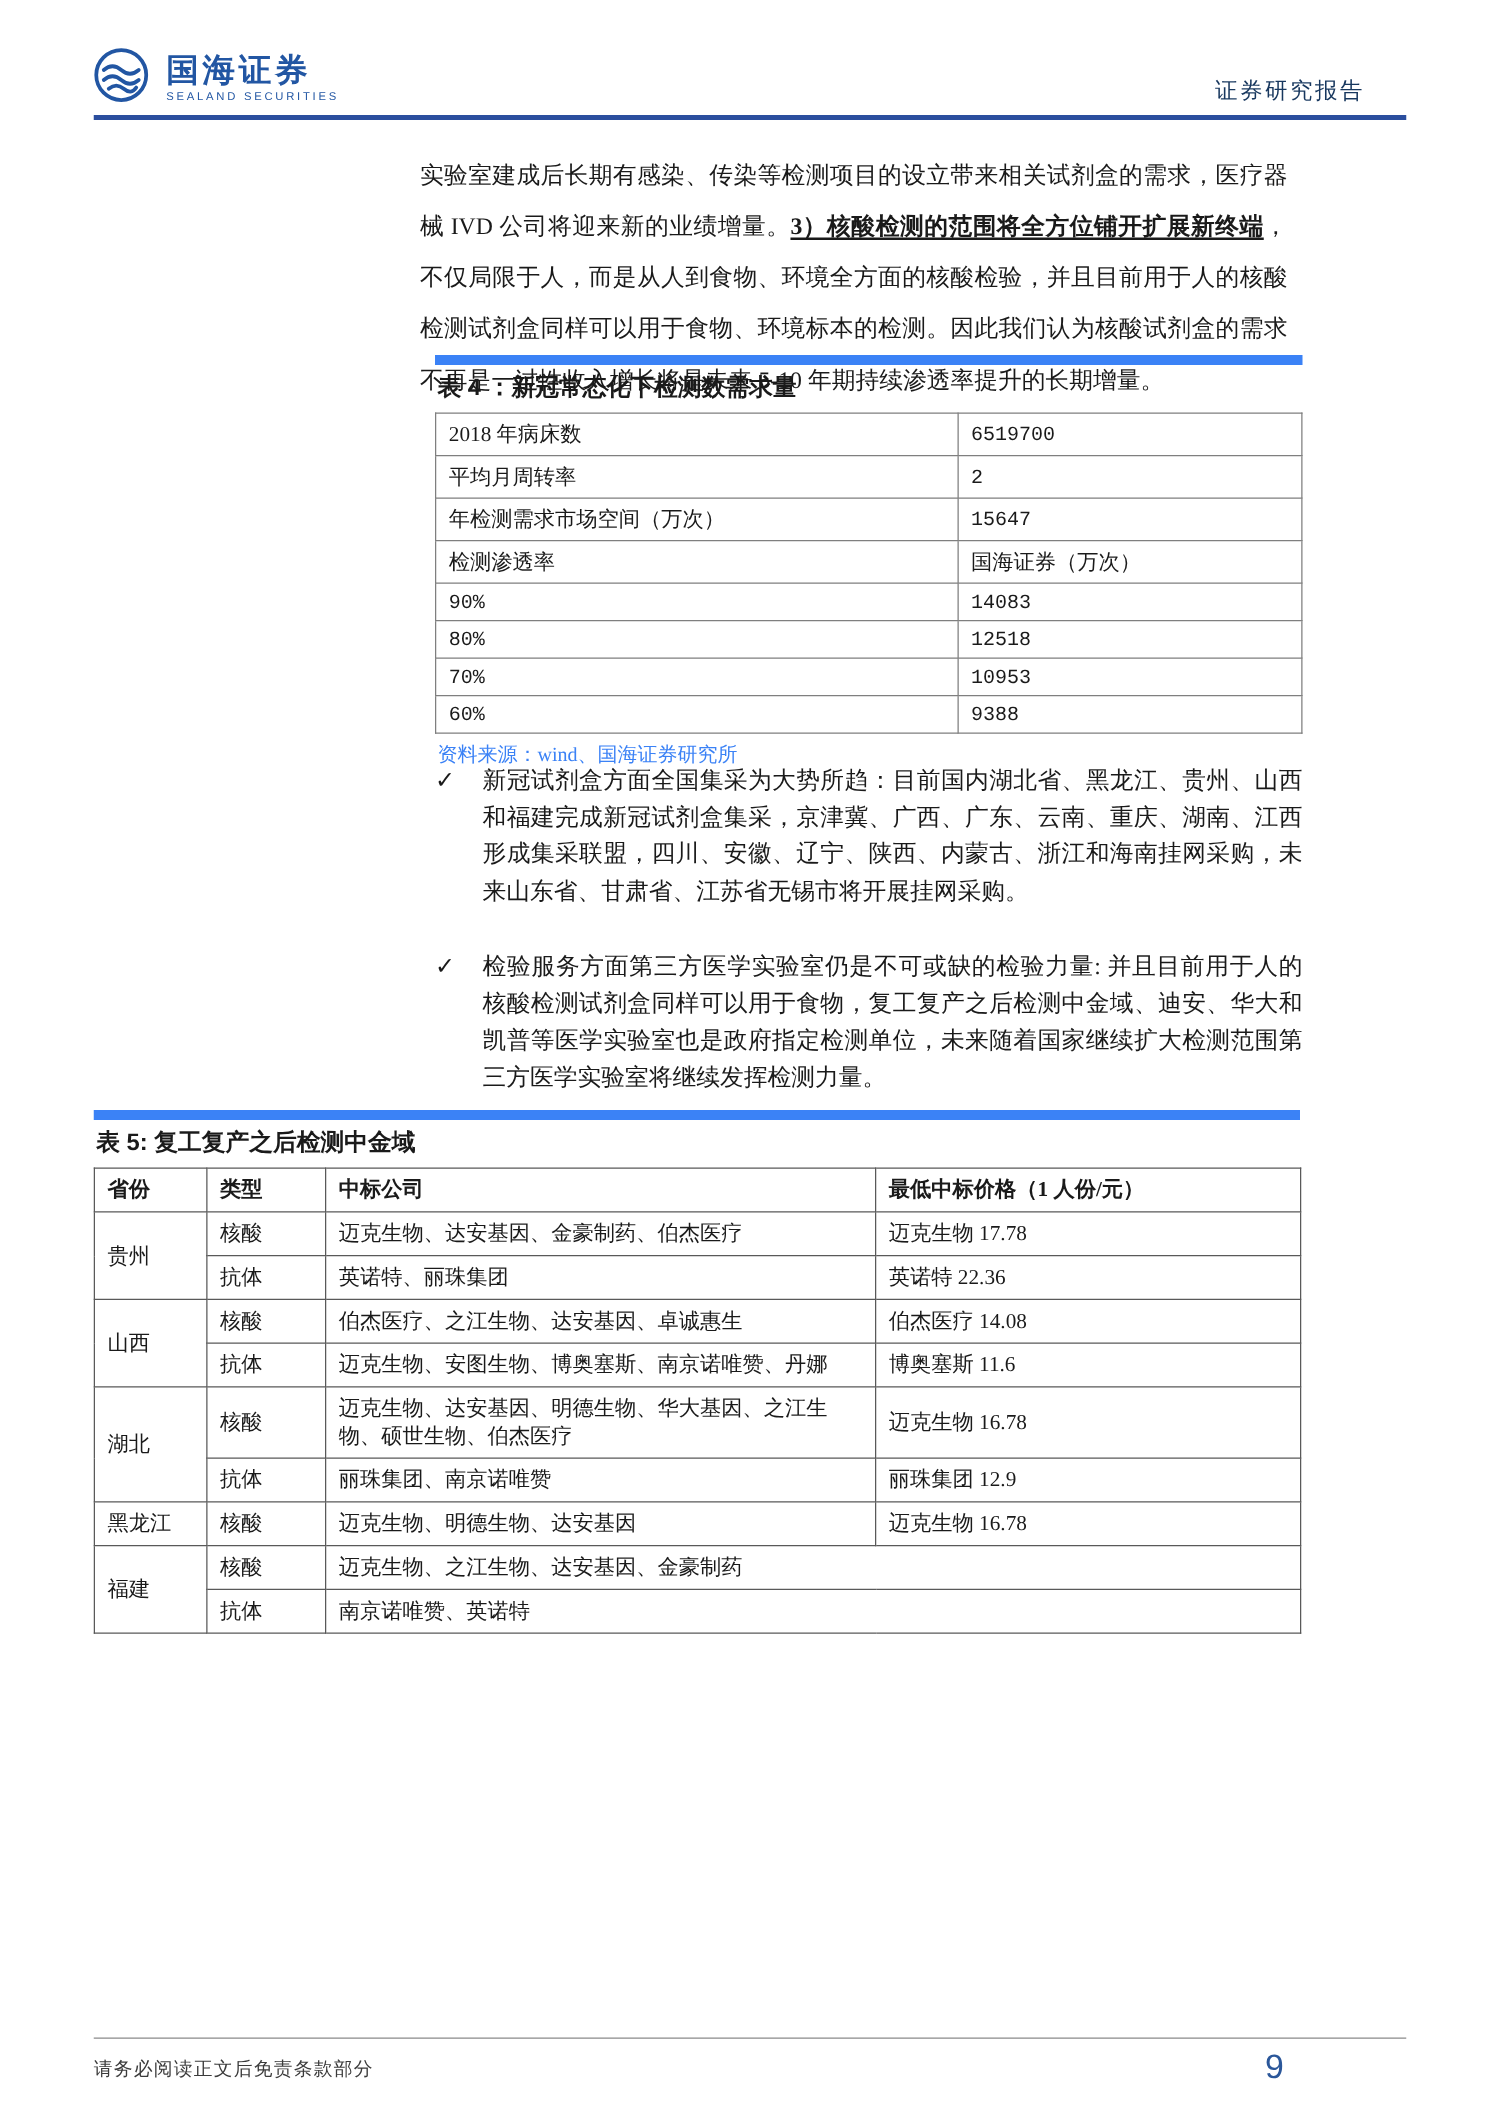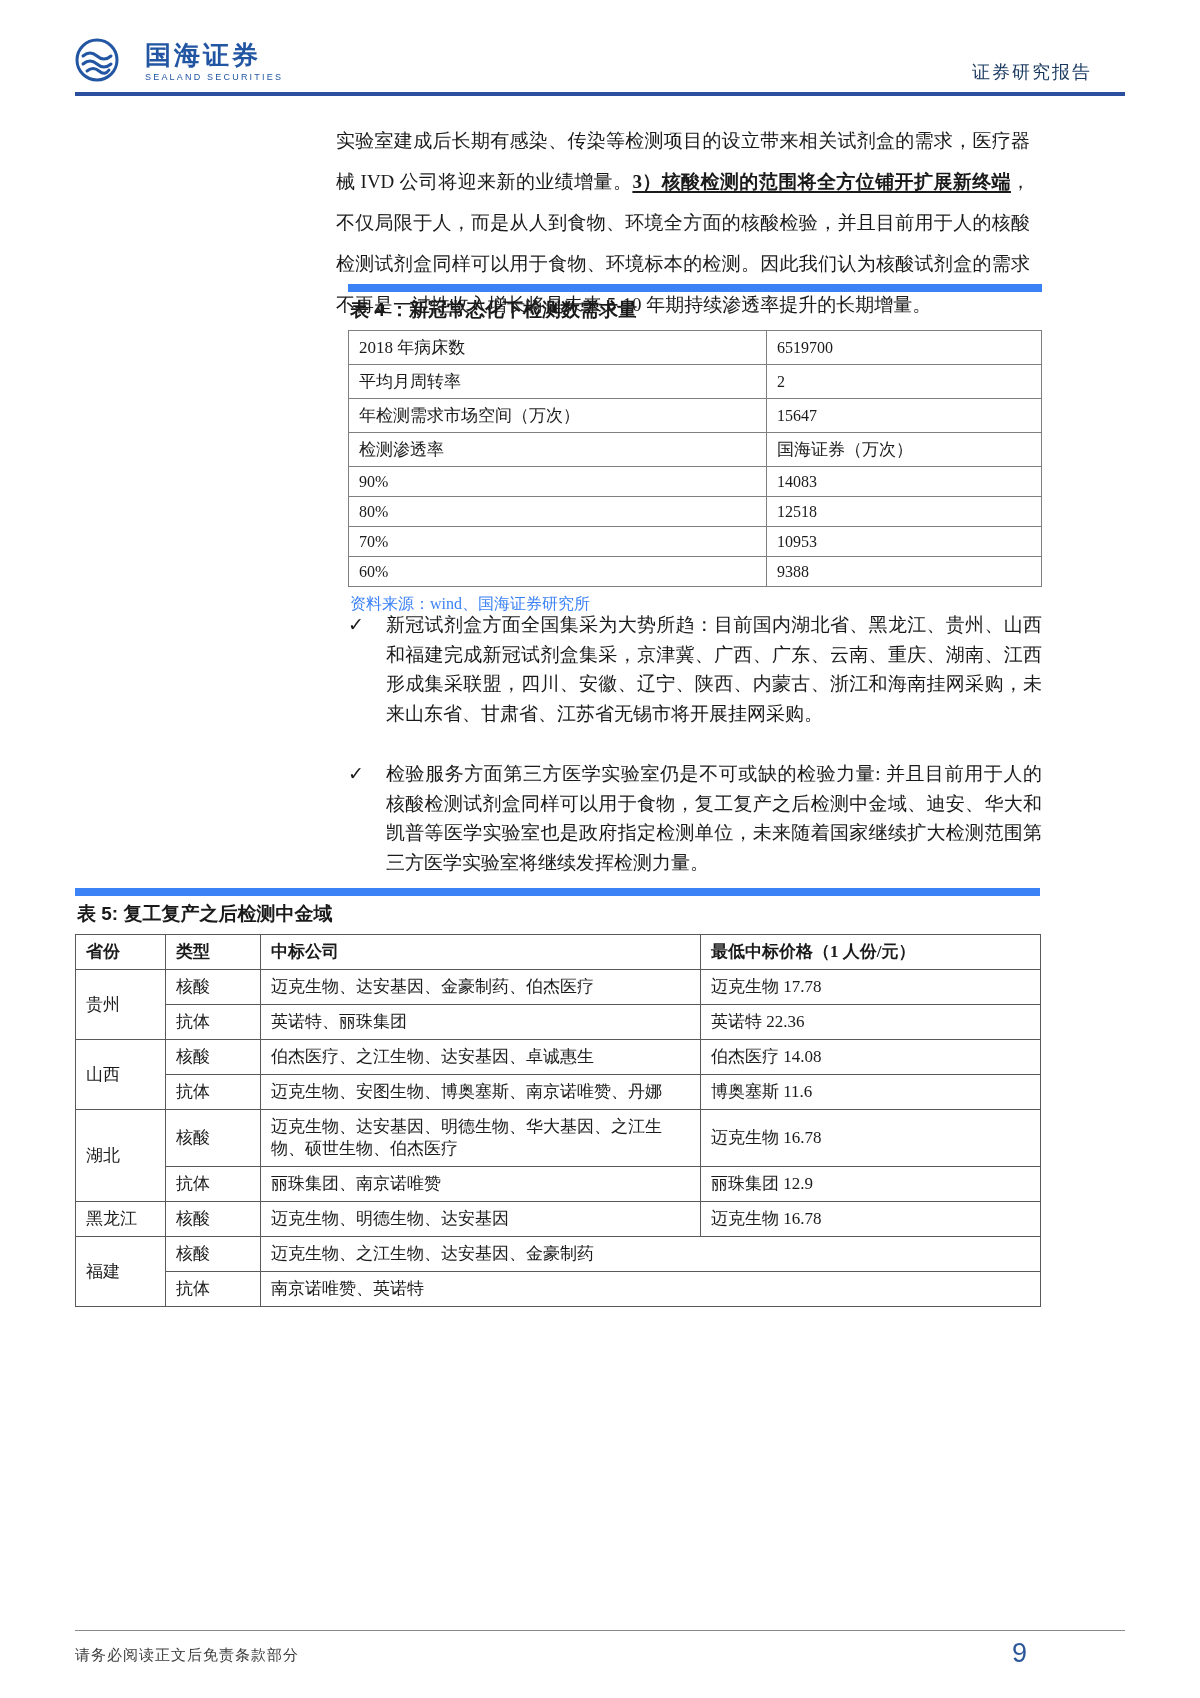--- a/index.html
+++ b/index.html
@@ -11,21 +11,21 @@
     width: 1200px;
     height: 1698px;
     background: #ffffff;
     margin: 0 auto;
     overflow: hidden;
   }
 
   
   .header-logo {
     position: absolute; left: 75px; top: 38px;
-    display: flex; align-items: center; gap: 26px;
+    display: flex; align-items: center; gap: 14px;
   }
   .logo-icon { width: 44px; height: 44px; }
   .logo-text-main {
     font-family: "Liberation Sans", sans-serif;
     font-size: 26px; font-weight: bold; color: #2256a3; letter-spacing: 3px;
     line-height: 1.05;
   }
   .logo-text-sub {
     font-family: "Liberation Sans", sans-serif;
     font-size: 9px; color: #2256a3; letter-spacing: 2.2px; margin-top: 2px;
@@ -60,21 +60,21 @@
     border-top: 8px solid #3b82f6;
     padding: 5px 2px 7px 2px;
   }
   table.t4 { width: 100%; border-collapse: collapse; font-size: 17px; }
   table.t4 td {
     border: 1px solid #7f7f7f;
     padding: 5px 10px;
     height: 30px;
     vertical-align: middle;
   }
-  table.t4 td.val { font-family: Liberation Serif, serif; font-size: 16px; }
+  table.t4 td.val { font-family: Liberation Mono, monospace; font-size: 16px; }
   .source-line {
     font-size: 16px; color: #3b82f6; margin-top: 7px; padding-left: 2px;
   }
 
   
   .bullets-wrap { position: absolute; left: 348px; top: 610px; width: 694px; }
   .bullet { display: flex; margin-bottom: 31px; }
   .bullet-marker {
     width: 38px; flex: 0 0 38px;
     font-size: 19px; line-height: 29.5px;

